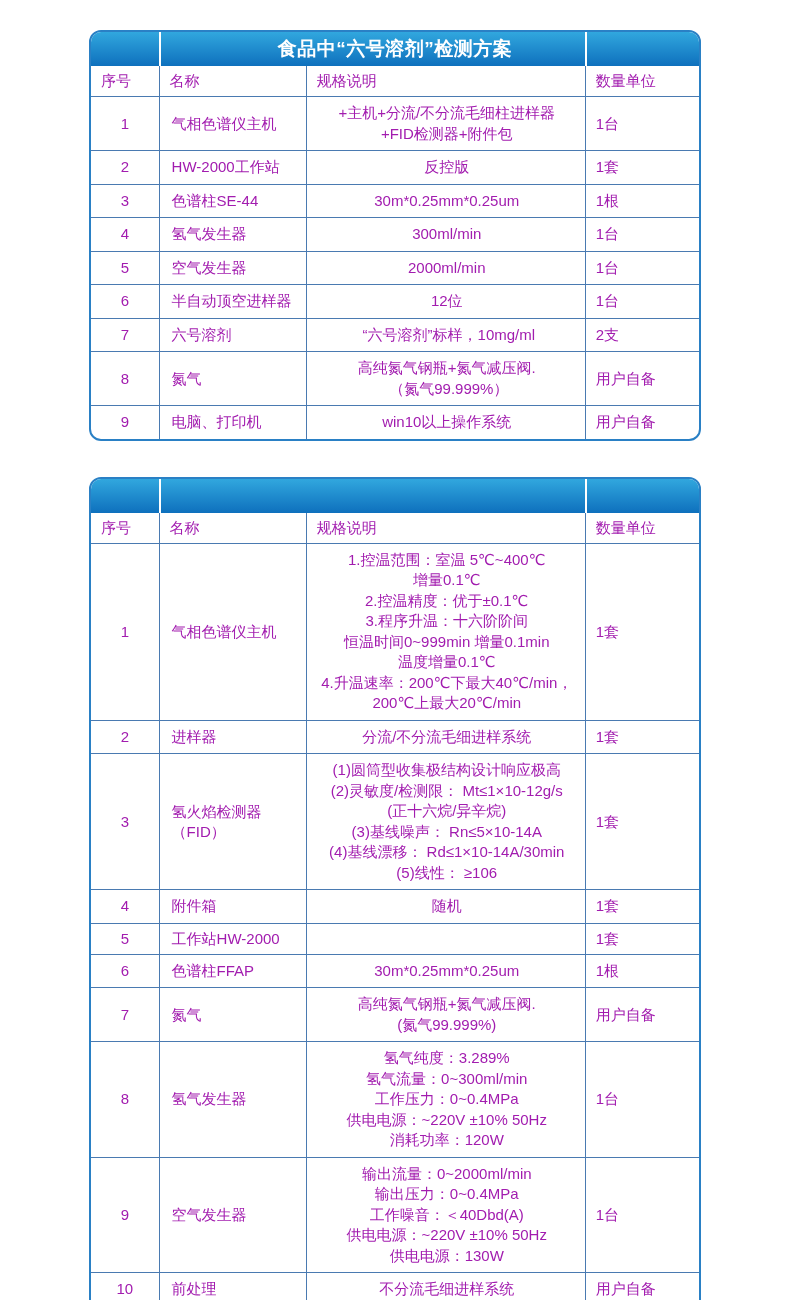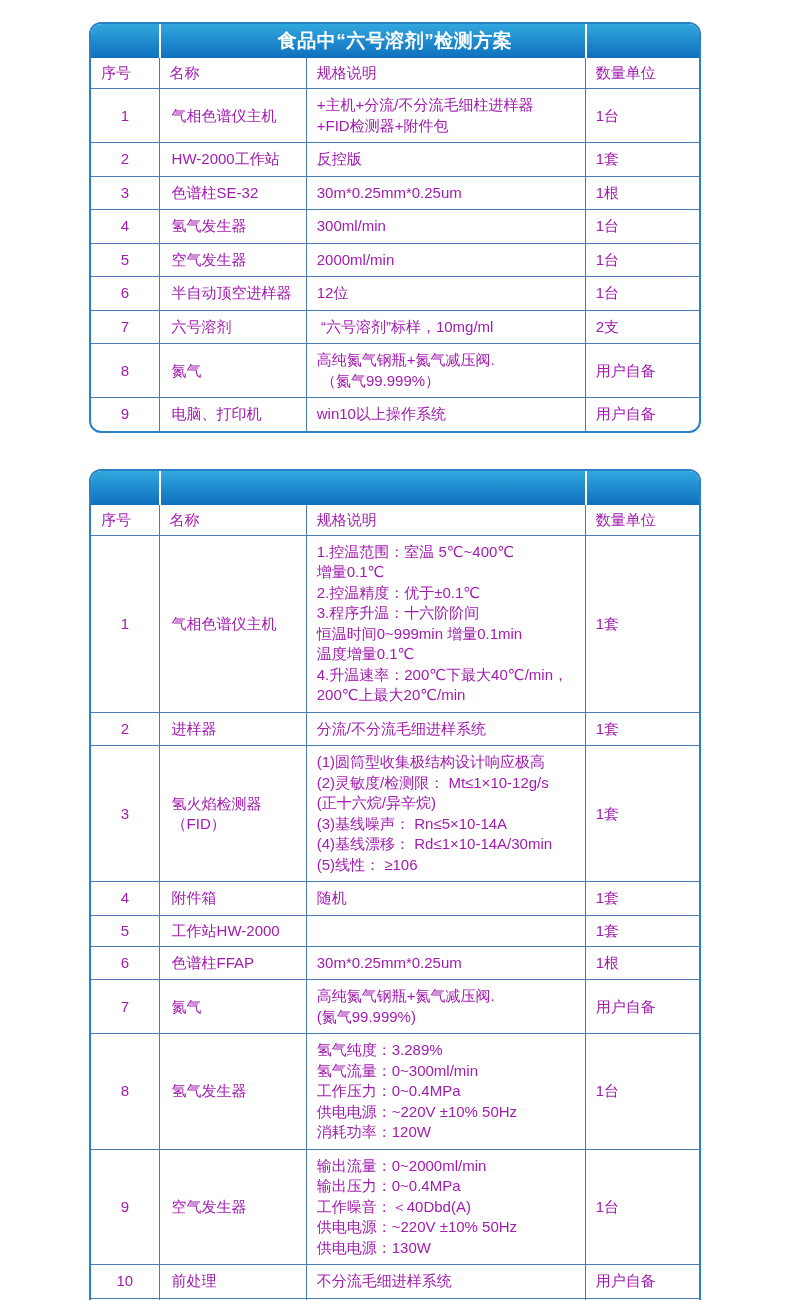--- a/index.html
+++ b/index.html
@@ -3,21 +3,21 @@
 <meta charset="utf-8">
 <style>
   html,body{margin:0;padding:0;}
   body{
     width:790px;min-height:1300px;background:#ffffff;
     font-family:"Liberation Sans","DejaVu Sans",sans-serif;
     color:#3e3e3e;
   }
   .page{padding-top:14px;}
   .scheme-table{
-    width:608px;margin:8px auto;
+    width:608px;margin:16px auto;
     border:2px solid #2a80c5;border-radius:12px;
     overflow:hidden;background:#ffffff;
   }
   .scheme-table + .scheme-table{margin-top:36px;}
   .title-bar{
     position:relative;height:34px;
     background:linear-gradient(#31a7de,#0e70bd);
     display:flex;align-items:center;justify-content:center;
   }
   .title-bar .sep{
@@ -42,21 +42,21 @@
     padding:5px 10px;vertical-align:middle;
     font-weight:normal;text-align:left;
     line-height:20px;
   }
   tr:first-child th{border-top:none;}
   tr:last-child td{border-bottom:none;}
   th:first-child,td:first-child{border-left:none;}
   th:last-child,td:last-child{border-right:none;}
   td.no-cell{text-align:center;}
   td.name-cell{padding-left:12px;}
-  td.spec-cell{padding:6px 8px 6px 10px;}
+  td.spec-cell{padding:6px 8px 6px 10px;text-align:center;}
   td.spec-cell .spec-line{white-space:pre-wrap;line-height:20.5px;}
   td.qty-cell{padding-left:10px;}
 </style>
 </head>
 <body>
 
 <div class="page">
   <section class="scheme-table">
     <div class="title-bar">
       <span class="sep sep-left"></span>
@@ -91,21 +91,21 @@
           <tr>
             <td class="no-cell">2</td>
             <td class="name-cell">HW-2000工作站</td>
             <td class="spec-cell">
               <div class="spec-line">反控版</div>
             </td>
             <td class="qty-cell">1套</td>
           </tr>
           <tr>
             <td class="no-cell">3</td>
-            <td class="name-cell">色谱柱SE-32</td>
+            <td class="name-cell">色谱柱SE-44</td>
             <td class="spec-cell">
               <div class="spec-line">30m*0.25mm*0.25um</div>
             </td>
             <td class="qty-cell">1根</td>
           </tr>
           <tr>
             <td class="no-cell">4</td>
             <td class="name-cell">氢气发生器</td>
             <td class="spec-cell">
               <div class="spec-line">300ml/min</div>

